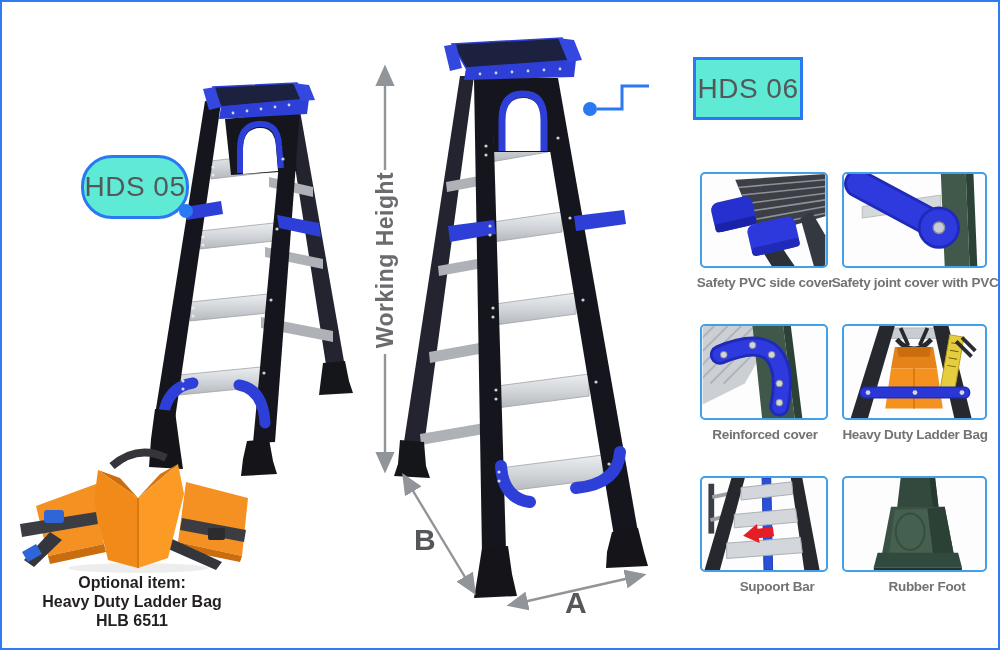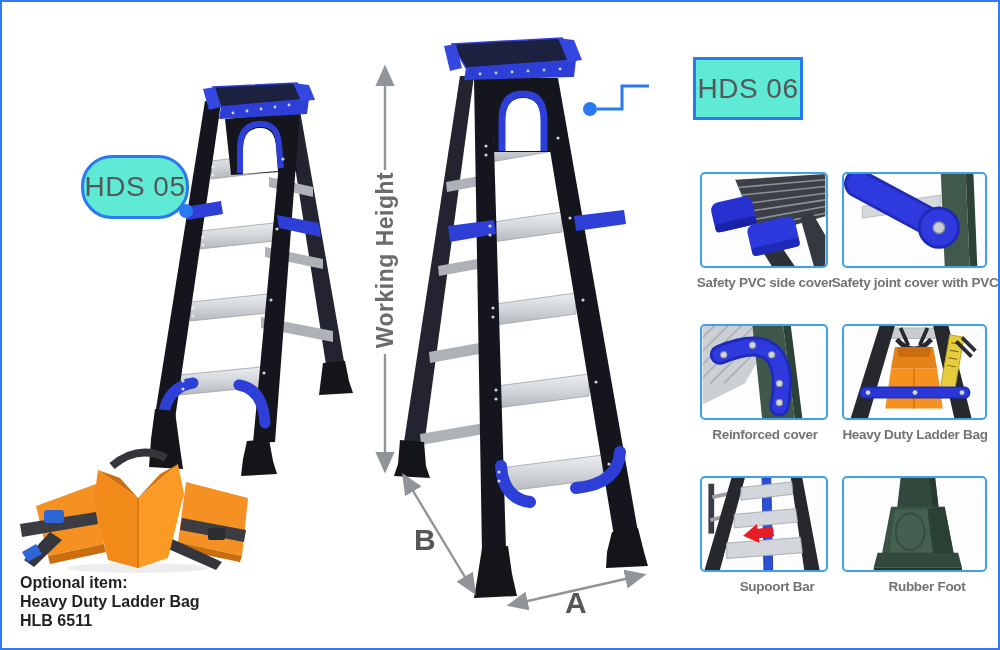--- a/index.html
+++ b/index.html
@@ -19,21 +19,21 @@
   .wh-label{
     position:absolute; left:383px; top:258px; z-index:4;
     transform:translate(-50%,-50%) rotate(-90deg);
     font-weight:bold; font-size:23px; color:#6a6b6e; white-space:nowrap; letter-spacing:0.5px;
   }
   .dim-label{position:absolute; z-index:6; font-weight:bold; font-size:30px; color:#56575a;}
   #dim-b{left:412px; top:521px;}
   #dim-a{left:563px; top:584px;}
   .optional{
     position:absolute; left:18px; top:571px; width:224px; z-index:6;
-    text-align:left; font-weight:bold; font-size:16px; color:#231f20; line-height:19px;
+    text-align:center; font-weight:bold; font-size:16px; color:#231f20; line-height:19px;
   }
   .thumb{
     position:absolute; box-sizing:border-box; border:2px solid #41a0e8; border-radius:5px;
     background:#fdfdfe; overflow:hidden; z-index:3;
   }
   .thumb svg{display:block; width:100%; height:100%;}
   .t-c1{left:698px; width:128px;}
   .t-c2{left:840px; width:145px;}
   .t-r1{top:170px; height:96px;}
   .t-r2{top:322px; height:96px;}

